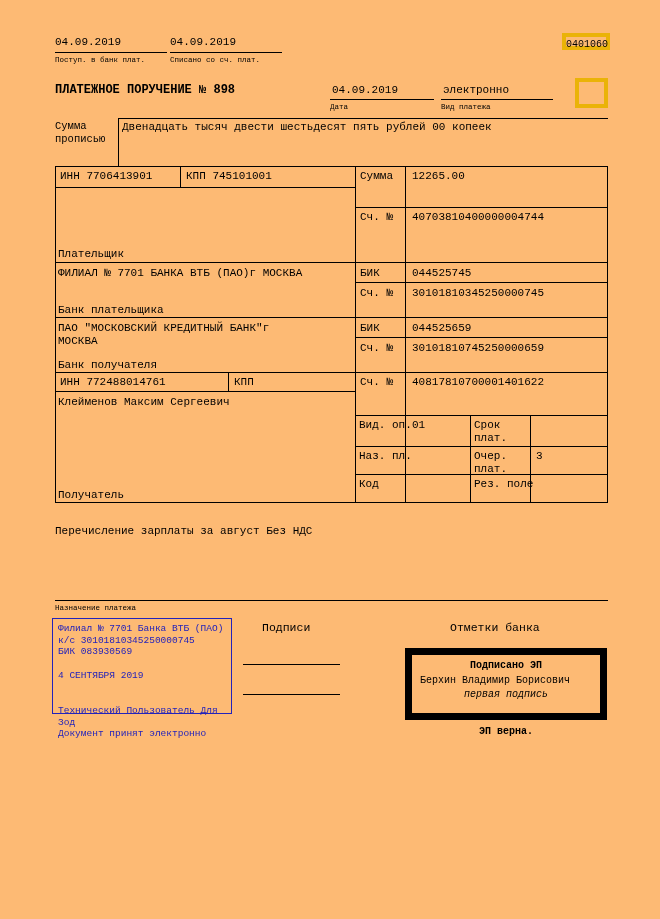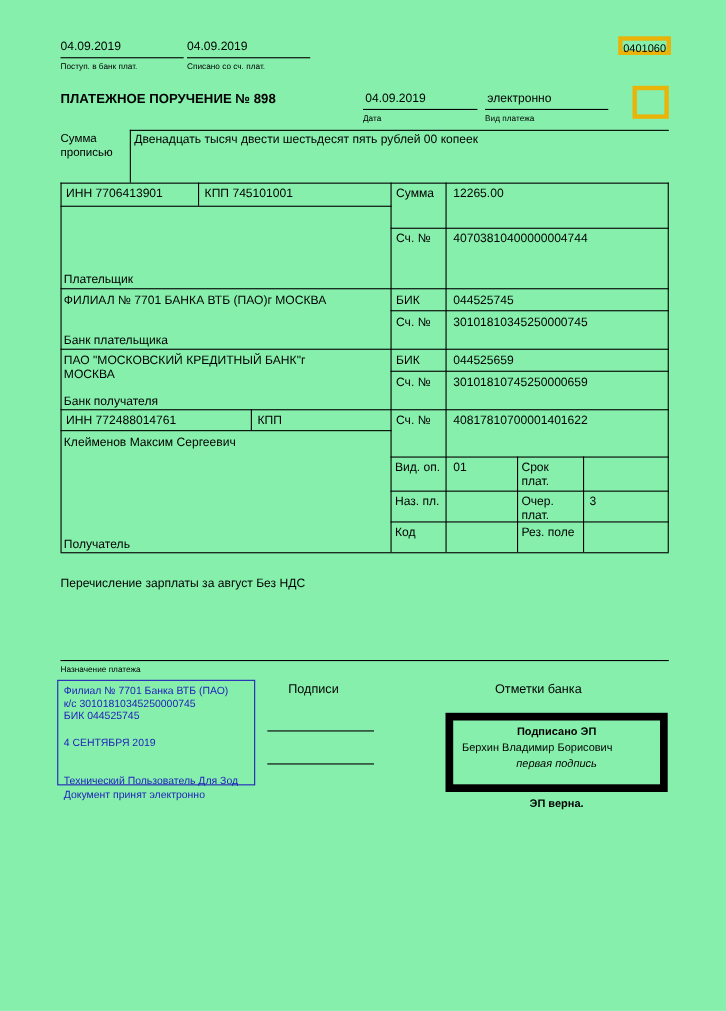--- a/index.html
+++ b/index.html
@@ -1,19 +1,19 @@
 <!DOCTYPE html>
 <html><head>
 <meta charset="utf-8">
 <style>
   * { margin:0; padding:0; box-sizing:border-box; }
   html,body { background:#ffffff; }
   .page {
-    position:relative; width:660px; height:919px; background:#86efac;
-    font-family:Liberation Sans, sans-serif; font-size:11px; color:#000; overflow:hidden;
+    position:relative; width:660px; height:919px; background:#fdba74;
+    font-family:Liberation Mono, monospace; font-size:11px; color:#000; overflow:hidden;
   }
   .t { position:absolute; white-space:nowrap; line-height:13px; }
   .wrap { white-space:normal; }
   .small { font-size:7.5px; line-height:9px; }
   .bold { font-weight:bold;margin-top:25px; }
   .hline { position:absolute; height:1px; background:#000; }
   .vline { position:absolute; width:1px; background:#000; }
   .box { position:absolute; border:4px solid #eab308; }
   .codebox { font-size:10px; text-align:center; line-height:15px; }
   .title { font-size:12px; font-weight:bold; }
@@ -114,21 +114,21 @@
   <div class="t" style="left:474px;top:478px">Рез. поле</div>
   <div class="t" style="left:58px;top:489px">Получатель</div>
 
   <div class="t" style="left:55px;top:525px">Перечисление зарплаты за август Без НДС</div>
   <div class="hline" style="left:55px;top:600px;width:553px"></div>
   <div class="t small" style="left:55px;top:604px">Назначение платежа</div>
 
   <div class="stampbox" style="left: 52px; top: 618px; width: 180px; height: 96px; color: rgb(34, 34, 187); border-color: rgb(34, 34, 187);">
     <div>Филиал № 7701 Банка ВТБ (ПАО)</div>
     <div>к/с 30101810345250000745</div>
-    <div>БИК 044525745</div>
+    <div>БИК 083930569</div>
     <div style="margin-top:12px">4 СЕНТЯБРЯ 2019</div>
     <div style="margin-top:24px">Технический Пользователь Для Зод</div>
     <div>Документ принят электронно</div>
   </div>
 
   <div class="t heading" style="left:262px;top:621px">Подписи</div>
   <div class="hline" style="left:243px;top:664px;width:97px"></div>
   <div class="hline" style="left:243px;top:694px;width:97px"></div>
 
   <div class="t heading" style="left:450px;top:621px">Отметки банка</div>

